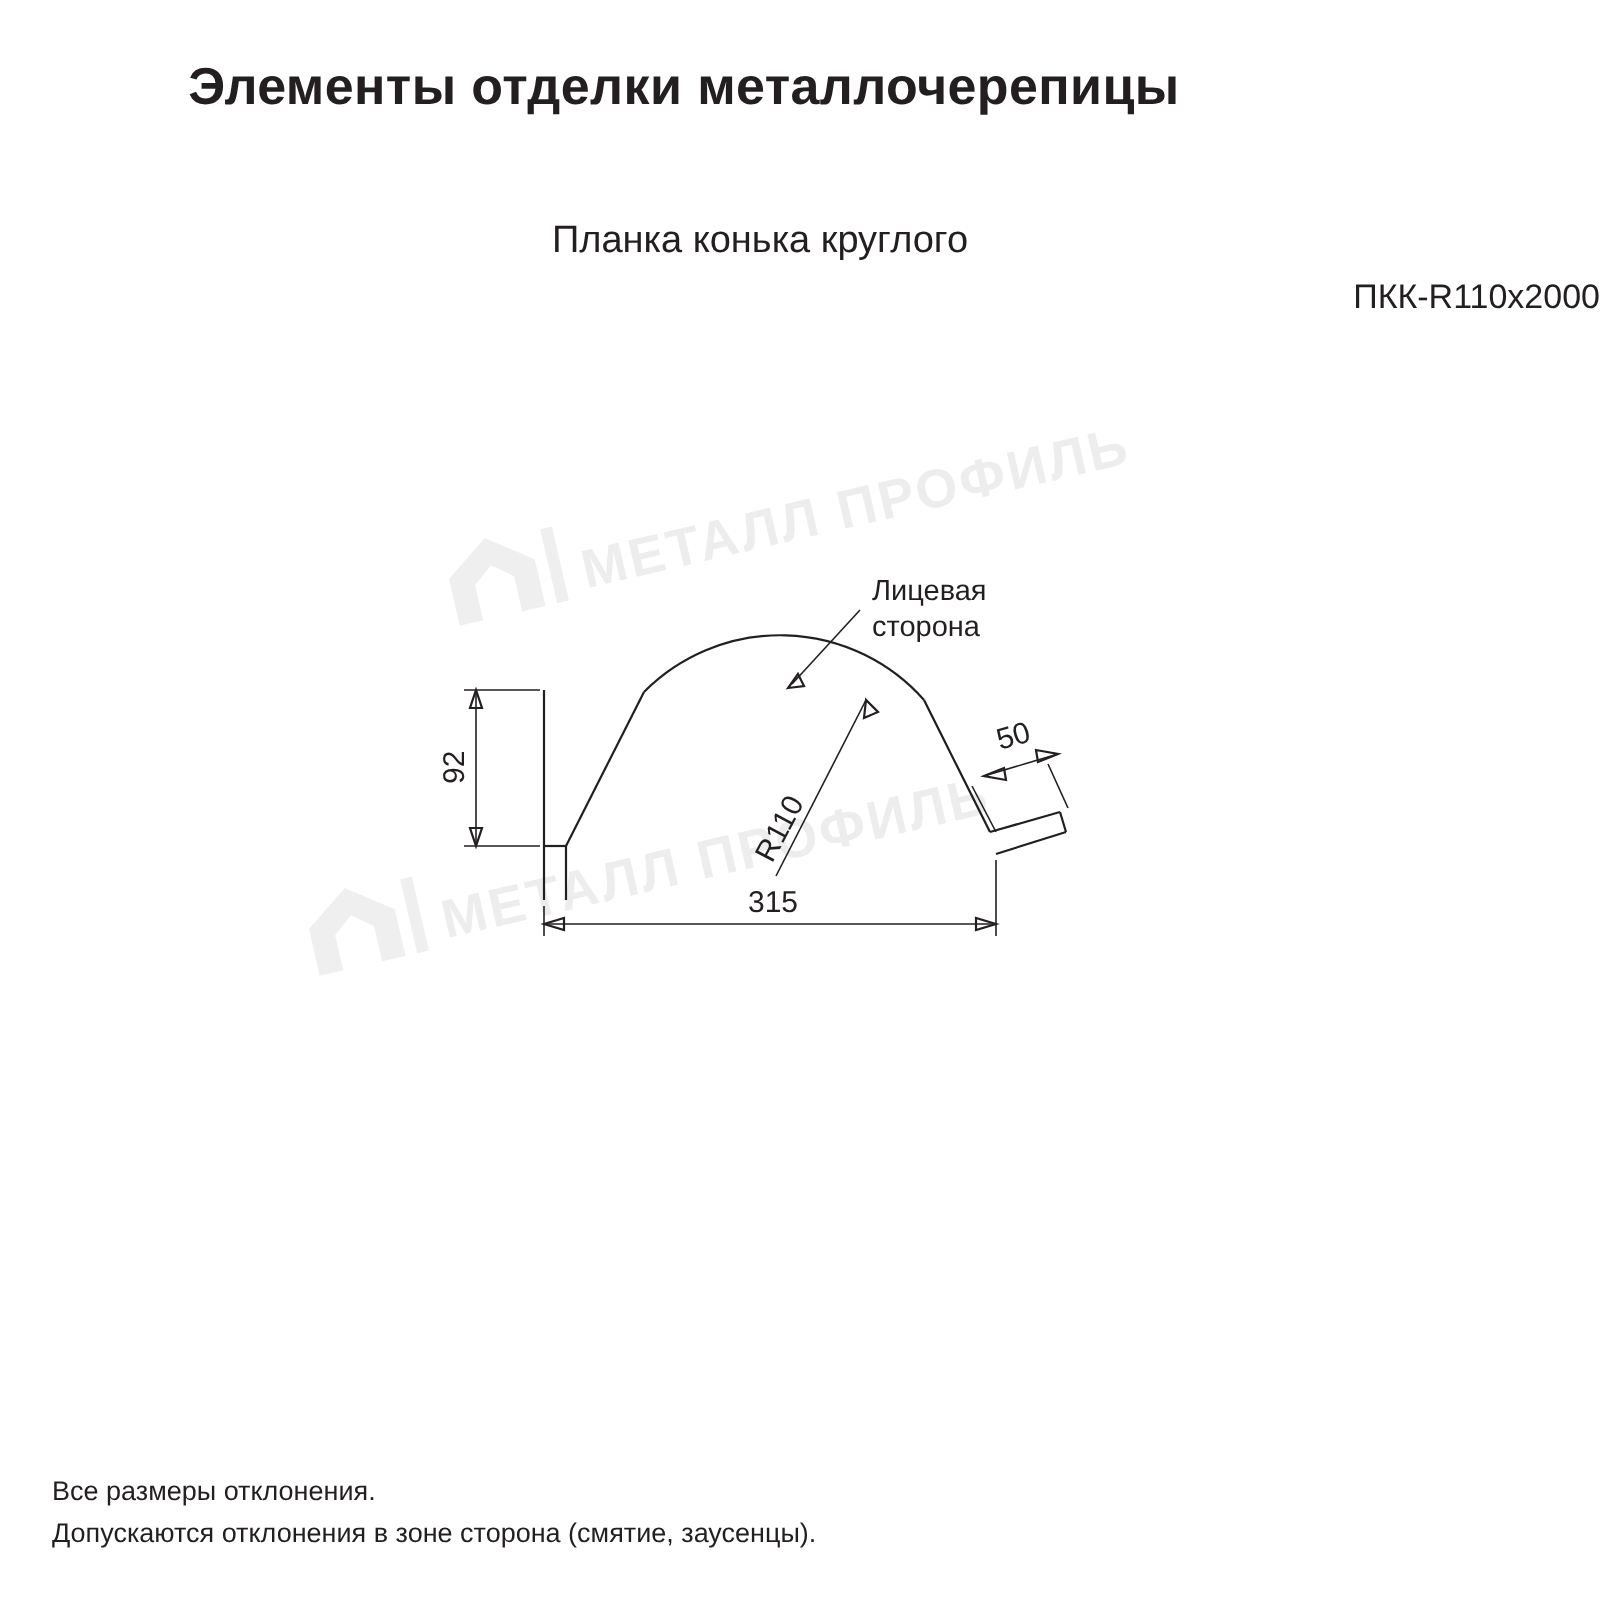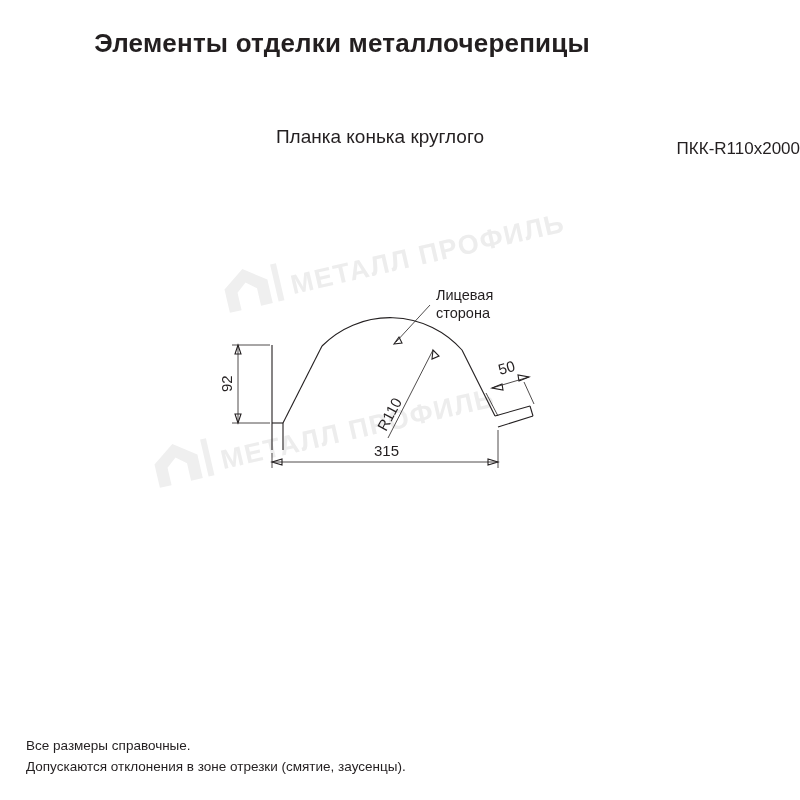--- a/index.html
+++ b/index.html
@@ -30,21 +30,20 @@
     letter-spacing: 0.2px;
   }
   .subtitle {
     position: absolute;
     top: 110px;
     left: 0;
     width: 760px;
     text-align: center;
     font-size: 19px;
     font-weight: normal;
-    margin-top: 16px;
   }
   .code {
     position: absolute;
     top: 139px;
     left: 0;
     width: 800px;
     text-align: right;
     font-size: 17px;
     font-weight: normal;
   }
@@ -179,17 +178,17 @@
         <path class="dim" d="M392,178 L429,167"></path>
         <path class="ln" d="M392,178 l10,-4 l1,6 z" fill="#231f20" stroke="none"></path>
         <path class="ln" d="M429,167 l-10,4 l-1,-6 z" fill="#231f20" stroke="none"></path>
         <text class="dimtxt" x="400" y="165" transform="rotate(-16 400,165)">50</text>
       </g>
 
     </svg>
   </div>
 
   <div class="notes">
-    <span class="note-line">Все размеры справочные.</span>
-    <span class="note-line">Допускаются отклонения в зоне отрезки (смятие, заусенцы).</span>
+    <span class="note-line">Все размеры отклонения.</span>
+    <span class="note-line">Допускаются отклонения в зоне сторона (смятие, заусенцы).</span>
   </div>
 
 </div>
 
 </body></html>

